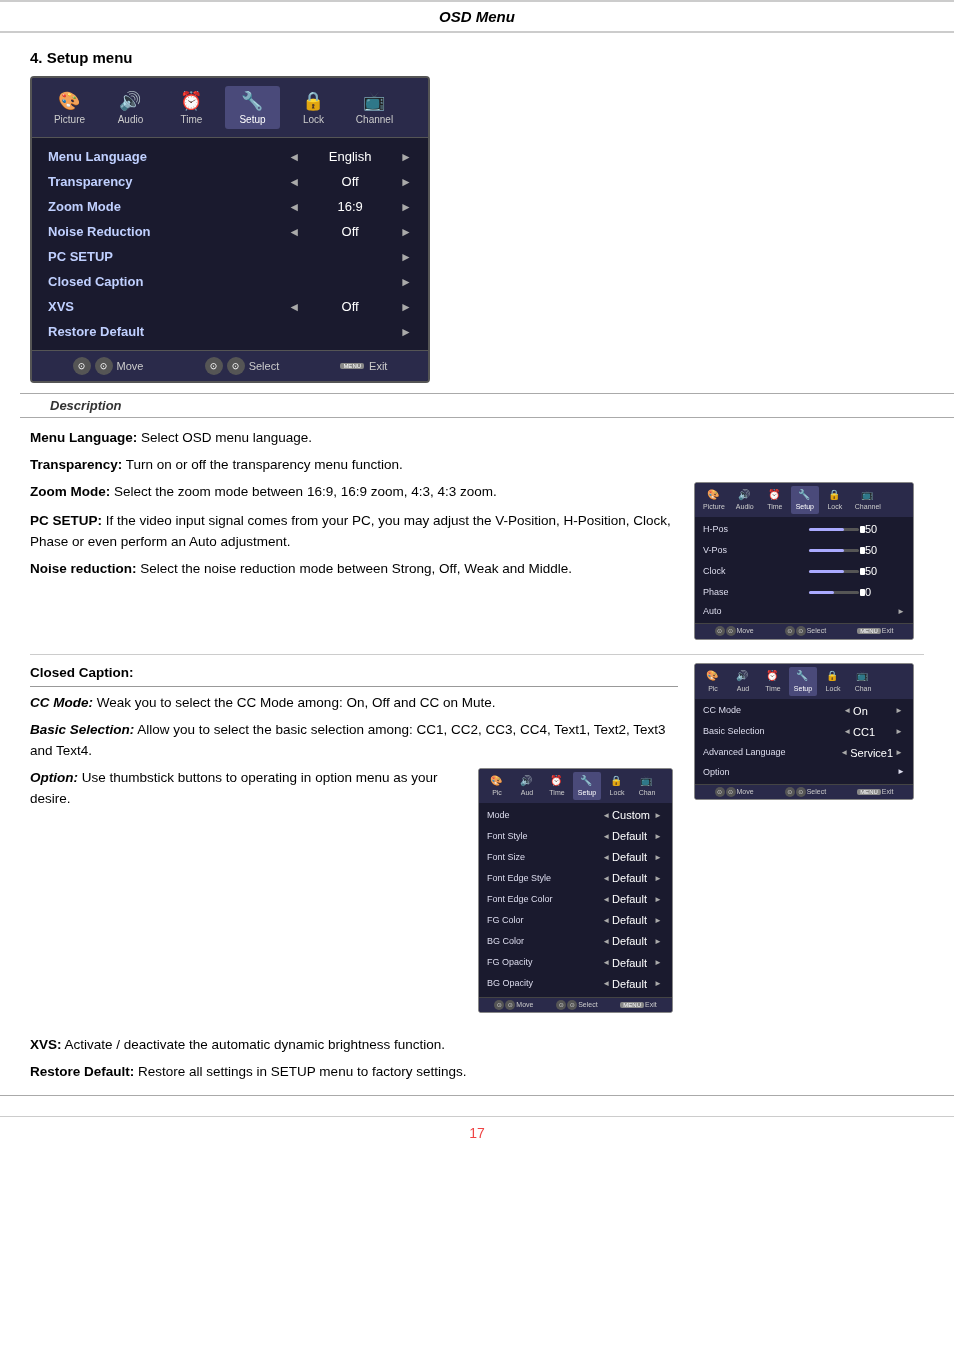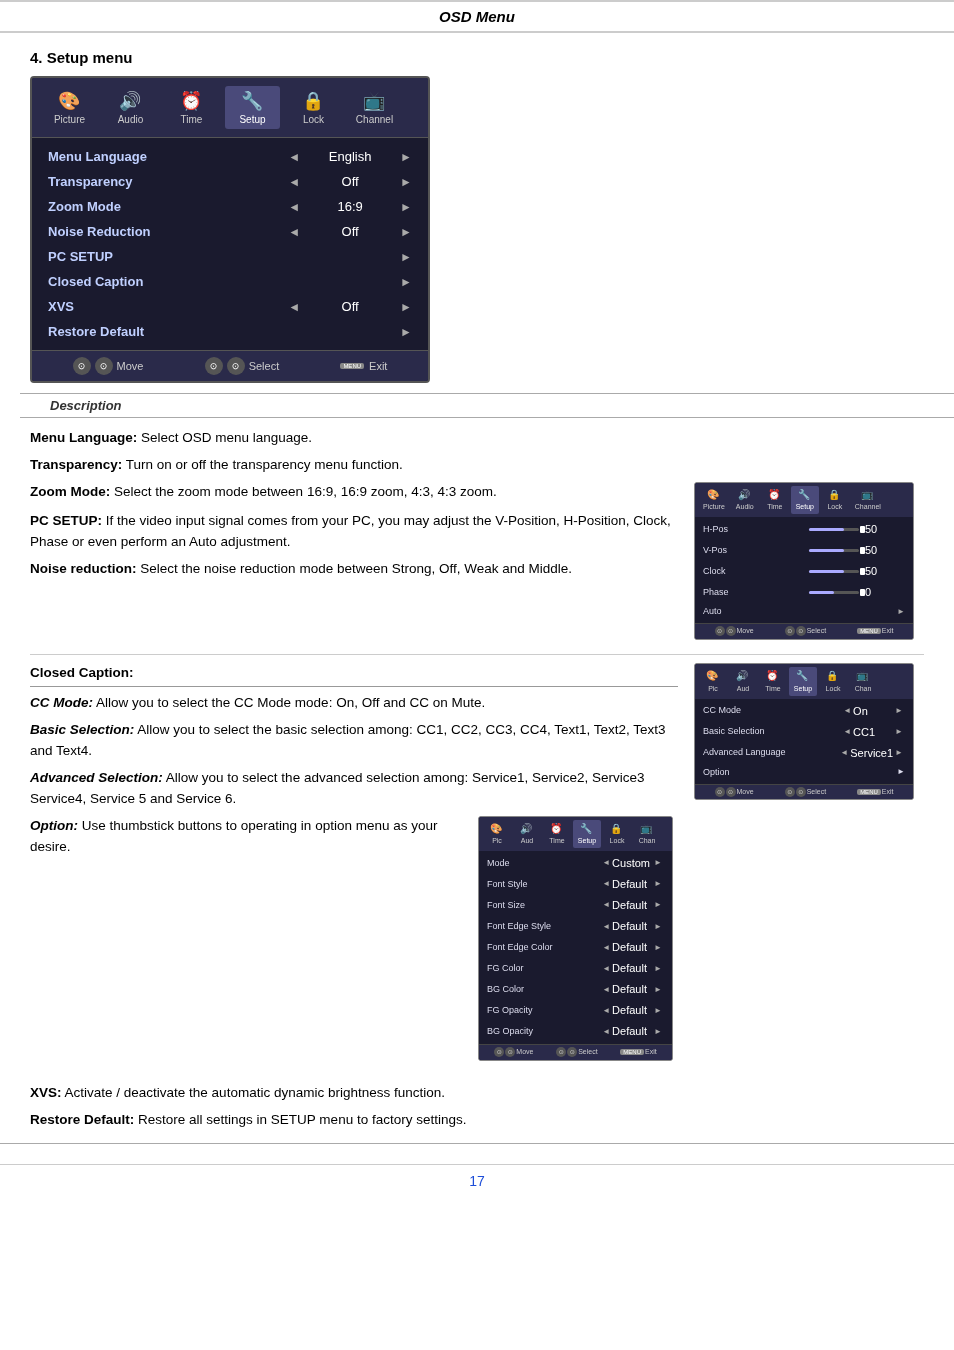--- a/index.html
+++ b/index.html
@@ -295,21 +295,21 @@
       color: #fff;
       margin-right: 1px;
     }
 
     
     .page-number {
       text-align: center;
       margin-top: 20px;
       margin-bottom: 10px;
       font-size: 14px;
-      color: #1d4ed8;
+      color: #ef4444;
       border-top: 1px solid #ccc;
       padding-top: 8px;
     }
 
     .horizontal-line {
       border: none;
       border-top: 1px solid #ccc;
       margin: 8px 30px;
     }
   </style>
@@ -534,29 +534,25 @@
     <hr class="horizontal-line" style="margin: 4px 0 8px 0;">
 
     <div class="desc-two-col">
       <div class="desc-left">
         <div class="desc-para">
           <b>Closed Caption:</b>
           <hr style="border:none;border-top:1px solid #999;margin:2px 0;">
         </div>
         <div class="desc-para">
           <b><i>CC Mode:</i></b>
-          <span> Allow you to select the CC Mode mode: On, Off and CC on Mute.</span>
+          <span> Weak you to select the CC Mode among: On, Off and CC on Mute.</span>
         </div>
         <div class="desc-para">
           <b><i>Basic Selection:</i></b>
           <span> Allow you to select the basic selection among: CC1, CC2, CC3, CC4, Text1, Text2, Text3 and Text4.</span>
-        </div>
-        <div class="desc-para">
-          <b><i>Advanced Selection:</i></b>
-          <span> Allow you to select the advanced selection among: Service1, Service2, Service3 Service4, Service 5 and Service 6.</span>
         </div>
         <div class="desc-two-col" style="gap:18px;align-items:flex-start;">
           <div style="flex:1;">
             <div class="desc-para">
               <b><i>Option:</i></b>
               <span> Use thumbstick buttons to operating in option menu as your desire.</span>
             </div>
           </div>
           <div style="width:200px;">
 

